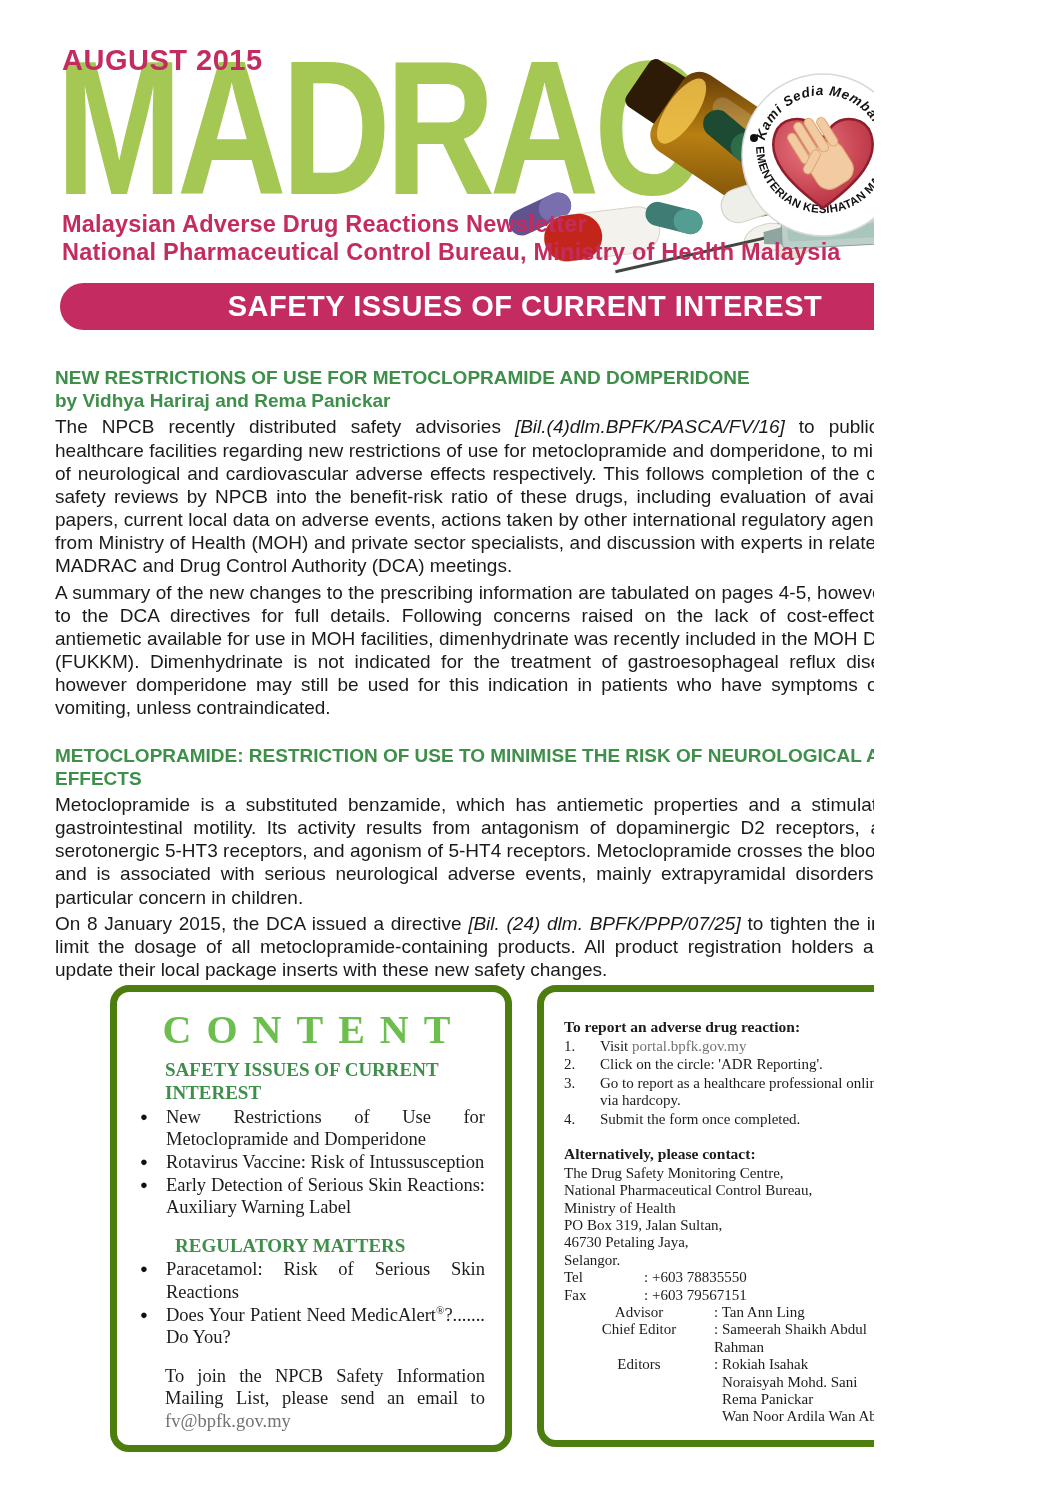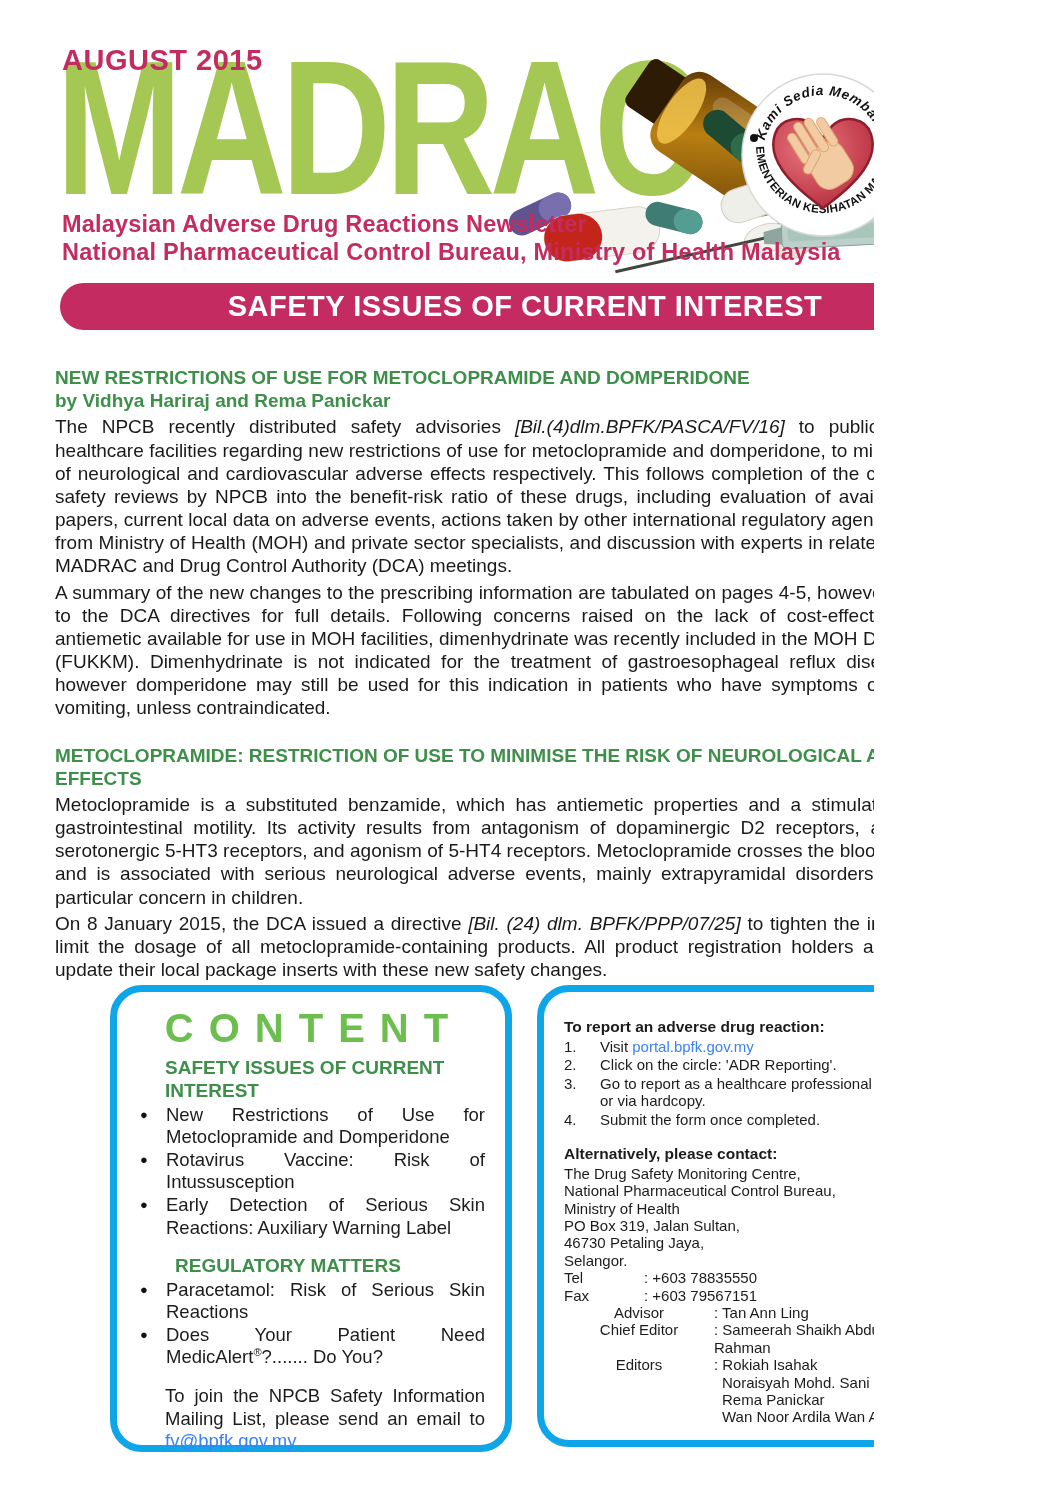--- a/index.html
+++ b/index.html
@@ -32,36 +32,36 @@
     position:absolute;left:55px;top:366px;width:940px;
     font-size:19px;line-height:1.22;text-align:justify;color:#1a1a1a;
   }
   .green-head{color:#3E8F4A;font-weight:bold;text-align:left;margin:0;}
   .para{margin:3px 0 0;}
   .subheading{margin:24px 0 0;}
   .ref{font-style:italic;}
   
   .boxes{position:absolute;left:110px;top:985px;display:flex;gap:25px;z-index:2;}
   .pinkbox{
-    border:7px solid #0ea5e9;border-radius:32px;background:#ffffff;box-sizing:border-box;
+    border:7px solid #4d7c0f;border-radius:19px;background:#ffffff;box-sizing:border-box;font-family:Liberation Serif, serif;
   }
   .content-box{width:402px;height:467px;padding:12px 20px 12px 14px;}
   .report-box{width:406px;height:462px;padding:26px 18px 12px 20px;font-size:15px;line-height:1.16;}
   .content-title{
     text-align:center;color:#6CBE4F;font-weight:bold;font-size:40px;
     letter-spacing:15px;padding-left:12px;margin:2px 0 6px;
   }
   .section-head{color:#3E8F4A;font-weight:bold;font-size:19px;margin:0 0 1px 34px;line-height:1.2;}
   .section-head.gap{margin-top:16px;margin-left:44px;}
   .c-items{list-style:none;margin:0;padding:0;}
   .c-item{display:flex;font-size:18.5px;line-height:1.2;margin:1px 0;}
   .bullet{flex:0 0 26px;padding-left:9px;font-size:13px;line-height:1.7;color:#111;}
   .c-text{flex:1;text-align:justify;}
   .box-para{margin:17px 0 0 34px;font-size:18.5px;line-height:1.2;text-align:justify;}
-  .glink{color:#3b82f6;text-decoration:none;cursor:pointer;}
+  .glink{color:#737373;text-decoration:none;cursor:pointer;}
   sup{font-size:0.6em;}
   
   .r-head{font-weight:bold;font-size:15.5px;margin:0 0 2px;}
   .step{display:flex;margin:1px 0;}
   .step-num{flex:0 0 36px;}
   .step-text{flex:1;}
   .r-sec{margin-top:17px;}
   .addr-line{margin:0;}
   .contact-row{display:flex;}
   .contact-label{flex:0 0 80px;}

